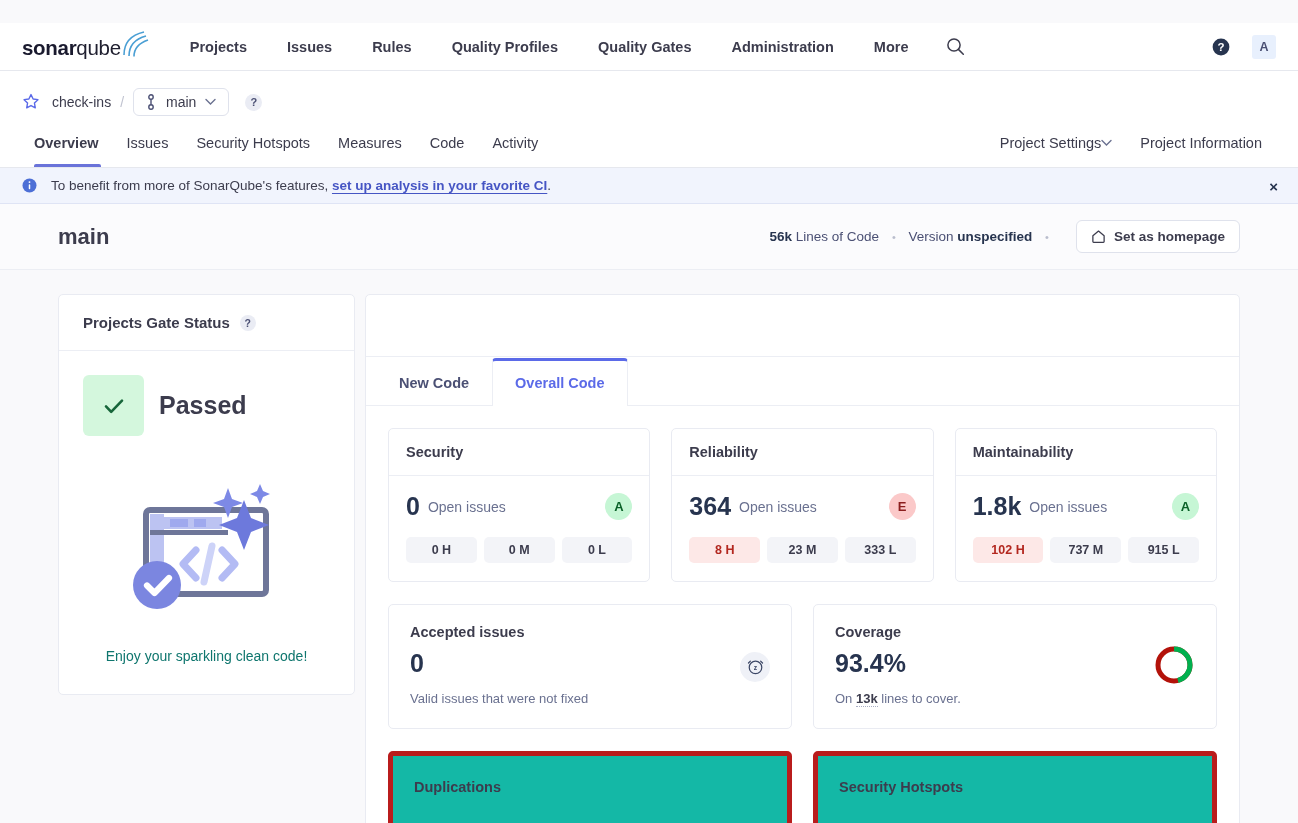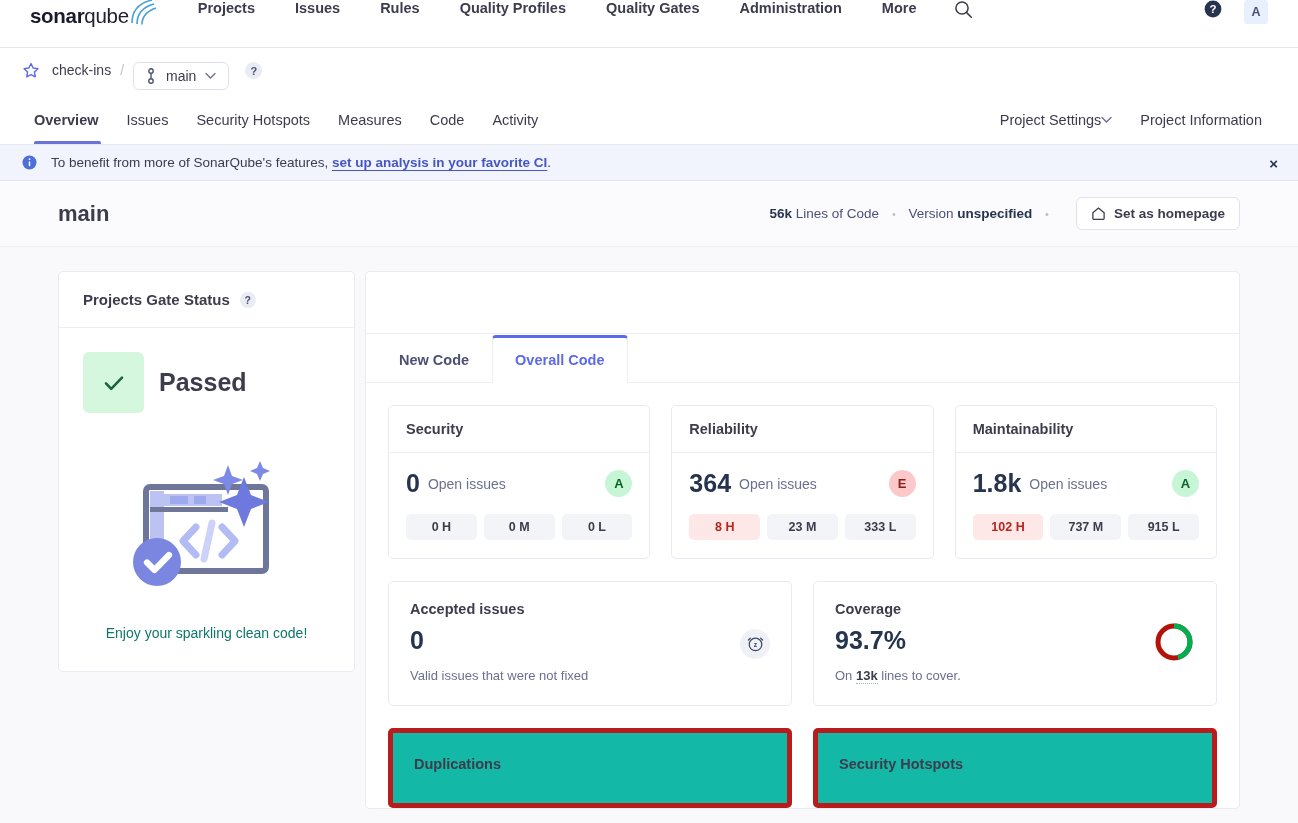--- a/index.html
+++ b/index.html
@@ -8,22 +8,23 @@
     font-family: "Liberation Sans", sans-serif;
     background: #f9f9fb;
     color: #3c3c4d;
     overflow: hidden;
   }
 
   
   .global-nav {
     height: 48px; background: #fff;
     border-bottom: 1px solid #e6e8ee;
-    display: flex; align-items: flex-start;
-    padding: 0 30px;
+    display: flex; align-items: center;
+    padding: 0 22px;
+    margin-top: 23px;
   }
   .logo { display: flex; align-items: flex-end; margin-right: 38px; position: relative; top: -1px;}
   .logo-text { font-size: 20.5px; letter-spacing: -0.3px; color: #1a1a2e; }
   .logo-text b { font-weight: 700; }
   .logo-text span.light { font-weight: 400; color: #202030; }
   .logo-waves { width: 30px; height: 26px; margin-left: 1px; margin-bottom: 3px; }
   .nav-links { display: flex; align-items: center; gap: 0; }
   .nav-link {
     font-size: 14.5px; font-weight: 600; color: #3c3c4d;
     padding: 0 20px; cursor: pointer; white-space: nowrap;
@@ -36,21 +37,21 @@
     width: 24px; height: 24px; border-radius: 3px;
     background: #e8f0fd; color: #4b5074;
     font-size: 12.5px; font-weight: 600;
     display: flex; align-items: center; justify-content: center;
     cursor: pointer;
   }
 
   
   .context-nav { background: #fff; border-bottom: 1px solid #e6e8ee; }
   .breadcrumb-row {
-    display: flex; align-items: flex-start;
+    display: flex; align-items: center;
     padding: 14px 22px 0 22px; height: 48px;
   }
   .star-icon { cursor: pointer; margin-right: 12px; display:flex; }
   .crumb-link {
     font-size: 14px; color: #3c3c4d; cursor: pointer;
   }
   .crumb-sep { color: #c0c3d0; margin: 0 9px; font-size: 14px; }
   .branch-pill {
     display: flex; align-items: center; gap: 9px;
     border: 1px solid #dfe2ec; border-radius: 6px;
@@ -464,21 +465,21 @@
                 <line x1="4.6" y1="4.3" x2="2.6" y2="6.3" stroke="#3c4766" stroke-width="1.3" stroke-linecap="round"></line>
                 <line x1="15.4" y1="4.3" x2="17.4" y2="6.3" stroke="#3c4766" stroke-width="1.3" stroke-linecap="round"></line>
                 <text x="10" y="14.2" font-size="7.2" font-weight="700" fill="#3c4766" text-anchor="middle" font-family="Liberation Sans, sans-serif">z</text>
               </svg>
             </div>
           </div>
         </div>
 
         <div class="wide-card">
           <div class="wc-title">Coverage</div>
-          <div class="wc-value">93.7%</div>
+          <div class="wc-value">93.4%</div>
           <div class="wc-sub"><span>On </span><b>13k</b><span> lines to cover.</span></div>
           <div class="wc-icon-right">
             <svg width="42" height="42" viewBox="0 0 42 42" id="coverage-donut">
               <circle cx="21" cy="21" r="16" fill="none" stroke="#b3120a" stroke-width="5"></circle>
               <circle id="coverage-arc" cx="21" cy="21" r="16" fill="none" stroke="#00b04f" stroke-width="5" stroke-dasharray="46 54" stroke-dashoffset="0" pathLength="100" transform="rotate(-90 21 21)"></circle>
             </svg>
           </div>
         </div>
       </div>
 

